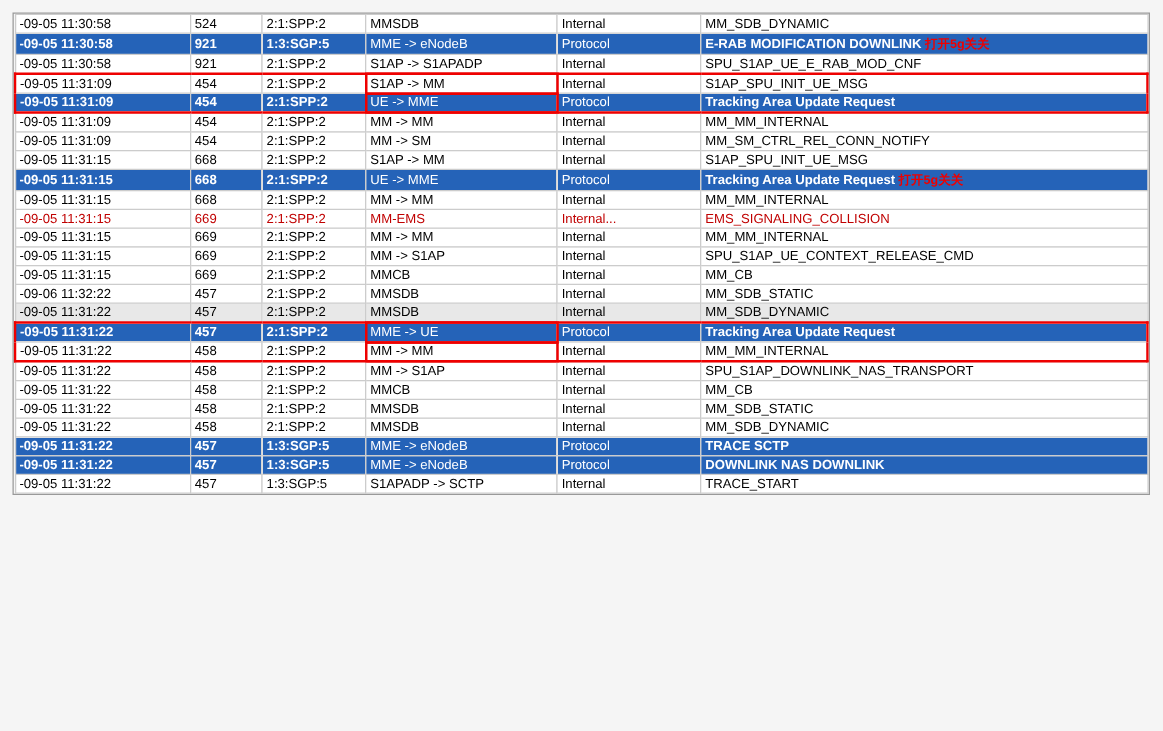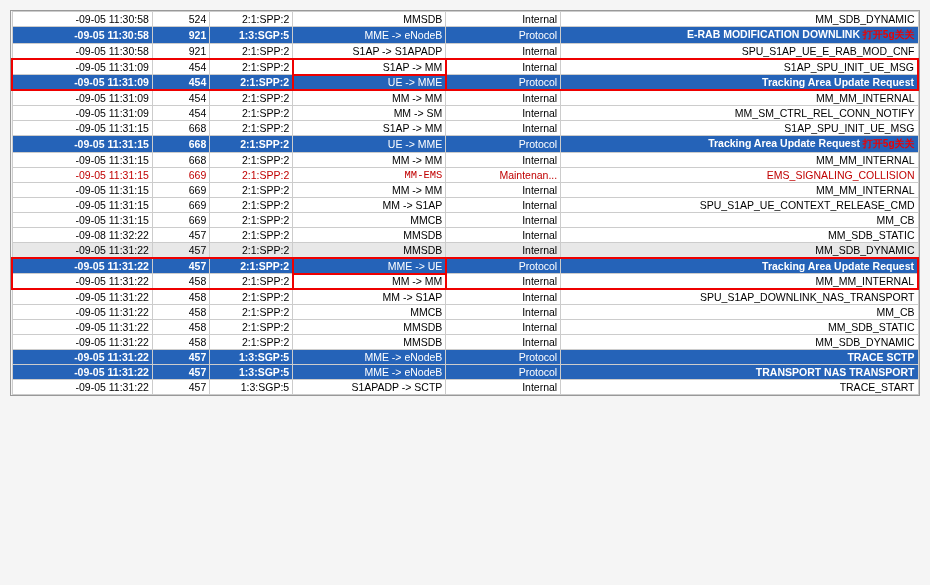--- a/index.html
+++ b/index.html
@@ -15,21 +15,20 @@
     }
     .table-container {
       width: 910px;
       border: 1px solid #999;
       overflow: hidden;
     }
     table {
       width: 100%;
       border-collapse: collapse;
       table-layout: fixed;
-      text-align: right;
     }
     col.col1 { width: 110px; }
     col.col2 { width: 45px; }
     col.col3 { width: 65px; }
     col.col4 { width: 120px; }
     col.col5 { width: 90px; }
     col.col6 { width: 280px; }
 
     tr td {
       border: 1px solid #ccc;
@@ -138,22 +137,22 @@
           <td style="color: rgb(0, 0, 0); padding: 1px 3px; font-size: 10.5px; border: 1px solid rgb(204, 204, 204); overflow: hidden; white-space: nowrap; text-overflow: ellipsis;">668</td>
           <td style="color: rgb(0, 0, 0); padding: 1px 3px; font-size: 10.5px; border: 1px solid rgb(204, 204, 204); overflow: hidden; white-space: nowrap; text-overflow: ellipsis;">2:1:SPP:2</td>
           <td style="color: rgb(0, 0, 0); padding: 1px 3px; font-size: 10.5px; border: 1px solid rgb(204, 204, 204); overflow: hidden; white-space: nowrap; text-overflow: ellipsis;">MM -&gt; MM</td>
           <td style="color: rgb(0, 0, 0); padding: 1px 3px; font-size: 10.5px; border: 1px solid rgb(204, 204, 204); overflow: hidden; white-space: nowrap; text-overflow: ellipsis;">Internal</td>
           <td style="color: rgb(0, 0, 0); padding: 1px 3px; font-size: 10.5px; border: 1px solid rgb(204, 204, 204); overflow: hidden; white-space: nowrap; text-overflow: ellipsis;">MM_MM_INTERNAL</td>
         </tr>
         <tr style="background: rgb(255, 255, 255); color: rgb(192, 0, 0);">
           <td style="color: rgb(192, 0, 0); padding: 1px 3px; font-size: 10.5px; border: 1px solid rgb(204, 204, 204); overflow: hidden; white-space: nowrap; text-overflow: ellipsis;">-09-05 11:31:15</td>
           <td style="color: rgb(192, 0, 0); padding: 1px 3px; font-size: 10.5px; border: 1px solid rgb(204, 204, 204); overflow: hidden; white-space: nowrap; text-overflow: ellipsis;">669</td>
           <td style="color: rgb(192, 0, 0); padding: 1px 3px; font-size: 10.5px; border: 1px solid rgb(204, 204, 204); overflow: hidden; white-space: nowrap; text-overflow: ellipsis;">2:1:SPP:2</td>
-          <td style="color: rgb(192, 0, 0); padding: 1px 3px; font-size: 10.5px; border: 1px solid rgb(204, 204, 204); overflow: hidden; white-space: nowrap; text-overflow: ellipsis; font-family: Liberation Mono, monospace;">MM-EMS</td>
-          <td style="color: rgb(192, 0, 0); padding: 1px 3px; font-size: 10.5px; border: 1px solid rgb(204, 204, 204); overflow: hidden; white-space: nowrap; text-overflow: ellipsis;">Maintenan...</td>
+          <td style="color: rgb(192, 0, 0); padding: 1px 3px; font-size: 10.5px; border: 1px solid rgb(204, 204, 204); overflow: hidden; white-space: nowrap; text-overflow: ellipsis;">MM-EMS</td>
+          <td style="color: rgb(192, 0, 0); padding: 1px 3px; font-size: 10.5px; border: 1px solid rgb(204, 204, 204); overflow: hidden; white-space: nowrap; text-overflow: ellipsis;">Internal...</td>
           <td style="color: rgb(192, 0, 0); padding: 1px 3px; font-size: 10.5px; border: 1px solid rgb(204, 204, 204); overflow: hidden; white-space: nowrap; text-overflow: ellipsis;">EMS_SIGNALING_COLLISION</td>
         </tr>
         <tr style="background: rgb(255, 255, 255); color: rgb(0, 0, 0);">
           <td style="color: rgb(0, 0, 0); padding: 1px 3px; font-size: 10.5px; border: 1px solid rgb(204, 204, 204); overflow: hidden; white-space: nowrap; text-overflow: ellipsis;">-09-05 11:31:15</td>
           <td style="color: rgb(0, 0, 0); padding: 1px 3px; font-size: 10.5px; border: 1px solid rgb(204, 204, 204); overflow: hidden; white-space: nowrap; text-overflow: ellipsis;">669</td>
           <td style="color: rgb(0, 0, 0); padding: 1px 3px; font-size: 10.5px; border: 1px solid rgb(204, 204, 204); overflow: hidden; white-space: nowrap; text-overflow: ellipsis;">2:1:SPP:2</td>
           <td style="color: rgb(0, 0, 0); padding: 1px 3px; font-size: 10.5px; border: 1px solid rgb(204, 204, 204); overflow: hidden; white-space: nowrap; text-overflow: ellipsis;">MM -&gt; MM</td>
           <td style="color: rgb(0, 0, 0); padding: 1px 3px; font-size: 10.5px; border: 1px solid rgb(204, 204, 204); overflow: hidden; white-space: nowrap; text-overflow: ellipsis;">Internal</td>
           <td style="color: rgb(0, 0, 0); padding: 1px 3px; font-size: 10.5px; border: 1px solid rgb(204, 204, 204); overflow: hidden; white-space: nowrap; text-overflow: ellipsis;">MM_MM_INTERNAL</td>
         </tr>
@@ -167,21 +166,21 @@
         </tr>
         <tr style="background: rgb(255, 255, 255); color: rgb(0, 0, 0);">
           <td style="color: rgb(0, 0, 0); padding: 1px 3px; font-size: 10.5px; border: 1px solid rgb(204, 204, 204); overflow: hidden; white-space: nowrap; text-overflow: ellipsis;">-09-05 11:31:15</td>
           <td style="color: rgb(0, 0, 0); padding: 1px 3px; font-size: 10.5px; border: 1px solid rgb(204, 204, 204); overflow: hidden; white-space: nowrap; text-overflow: ellipsis;">669</td>
           <td style="color: rgb(0, 0, 0); padding: 1px 3px; font-size: 10.5px; border: 1px solid rgb(204, 204, 204); overflow: hidden; white-space: nowrap; text-overflow: ellipsis;">2:1:SPP:2</td>
           <td style="color: rgb(0, 0, 0); padding: 1px 3px; font-size: 10.5px; border: 1px solid rgb(204, 204, 204); overflow: hidden; white-space: nowrap; text-overflow: ellipsis;">MMCB</td>
           <td style="color: rgb(0, 0, 0); padding: 1px 3px; font-size: 10.5px; border: 1px solid rgb(204, 204, 204); overflow: hidden; white-space: nowrap; text-overflow: ellipsis;">Internal</td>
           <td style="color: rgb(0, 0, 0); padding: 1px 3px; font-size: 10.5px; border: 1px solid rgb(204, 204, 204); overflow: hidden; white-space: nowrap; text-overflow: ellipsis;">MM_CB</td>
         </tr>
         <tr style="background: rgb(255, 255, 255); color: rgb(0, 0, 0);">
-          <td style="color: rgb(0, 0, 0); padding: 1px 3px; font-size: 10.5px; border: 1px solid rgb(204, 204, 204); overflow: hidden; white-space: nowrap; text-overflow: ellipsis;">-09-08 11:32:22</td>
+          <td style="color: rgb(0, 0, 0); padding: 1px 3px; font-size: 10.5px; border: 1px solid rgb(204, 204, 204); overflow: hidden; white-space: nowrap; text-overflow: ellipsis;">-09-06 11:32:22</td>
           <td style="color: rgb(0, 0, 0); padding: 1px 3px; font-size: 10.5px; border: 1px solid rgb(204, 204, 204); overflow: hidden; white-space: nowrap; text-overflow: ellipsis;">457</td>
           <td style="color: rgb(0, 0, 0); padding: 1px 3px; font-size: 10.5px; border: 1px solid rgb(204, 204, 204); overflow: hidden; white-space: nowrap; text-overflow: ellipsis;">2:1:SPP:2</td>
           <td style="color: rgb(0, 0, 0); padding: 1px 3px; font-size: 10.5px; border: 1px solid rgb(204, 204, 204); overflow: hidden; white-space: nowrap; text-overflow: ellipsis;">MMSDB</td>
           <td style="color: rgb(0, 0, 0); padding: 1px 3px; font-size: 10.5px; border: 1px solid rgb(204, 204, 204); overflow: hidden; white-space: nowrap; text-overflow: ellipsis;">Internal</td>
           <td style="color: rgb(0, 0, 0); padding: 1px 3px; font-size: 10.5px; border: 1px solid rgb(204, 204, 204); overflow: hidden; white-space: nowrap; text-overflow: ellipsis;">MM_SDB_STATIC</td>
         </tr>
         <tr style="background: rgb(232, 232, 232); color: rgb(0, 0, 0);">
           <td style="color: rgb(0, 0, 0); padding: 1px 3px; font-size: 10.5px; border: 1px solid rgb(204, 204, 204); overflow: hidden; white-space: nowrap; text-overflow: ellipsis;">-09-05 11:31:22</td>
           <td style="color: rgb(0, 0, 0); padding: 1px 3px; font-size: 10.5px; border: 1px solid rgb(204, 204, 204); overflow: hidden; white-space: nowrap; text-overflow: ellipsis;">457</td>
           <td style="color: rgb(0, 0, 0); padding: 1px 3px; font-size: 10.5px; border: 1px solid rgb(204, 204, 204); overflow: hidden; white-space: nowrap; text-overflow: ellipsis;">2:1:SPP:2</td>
@@ -244,21 +243,21 @@
           <td style="color: rgb(255, 255, 255); padding: 1px 3px; font-size: 10.5px; border: 1px solid rgb(204, 204, 204); overflow: hidden; white-space: nowrap; text-overflow: ellipsis;">MME -&gt; eNodeB</td>
           <td style="color: rgb(255, 255, 255); padding: 1px 3px; font-size: 10.5px; border: 1px solid rgb(204, 204, 204); overflow: hidden; white-space: nowrap; text-overflow: ellipsis;">Protocol</td>
           <td style="color: rgb(255, 255, 255); padding: 1px 3px; font-size: 10.5px; border: 1px solid rgb(204, 204, 204); overflow: hidden; white-space: nowrap; text-overflow: ellipsis; font-weight: bold;">TRACE SCTP</td>
         </tr>
         <tr style="background: rgb(37, 99, 184); color: rgb(255, 255, 255);">
           <td style="color: rgb(255, 255, 255); padding: 1px 3px; font-size: 10.5px; border: 1px solid rgb(204, 204, 204); overflow: hidden; white-space: nowrap; text-overflow: ellipsis; font-weight: bold;">-09-05 11:31:22</td>
           <td style="color: rgb(255, 255, 255); padding: 1px 3px; font-size: 10.5px; border: 1px solid rgb(204, 204, 204); overflow: hidden; white-space: nowrap; text-overflow: ellipsis; font-weight: bold;">457</td>
           <td style="color: rgb(255, 255, 255); padding: 1px 3px; font-size: 10.5px; border: 1px solid rgb(204, 204, 204); overflow: hidden; white-space: nowrap; text-overflow: ellipsis; font-weight: bold;">1:3:SGP:5</td>
           <td style="color: rgb(255, 255, 255); padding: 1px 3px; font-size: 10.5px; border: 1px solid rgb(204, 204, 204); overflow: hidden; white-space: nowrap; text-overflow: ellipsis;">MME -&gt; eNodeB</td>
           <td style="color: rgb(255, 255, 255); padding: 1px 3px; font-size: 10.5px; border: 1px solid rgb(204, 204, 204); overflow: hidden; white-space: nowrap; text-overflow: ellipsis;">Protocol</td>
-          <td style="color: rgb(255, 255, 255); padding: 1px 3px; font-size: 10.5px; border: 1px solid rgb(204, 204, 204); overflow: hidden; white-space: nowrap; text-overflow: ellipsis; font-weight: bold;">TRANSPORT NAS TRANSPORT</td>
+          <td style="color: rgb(255, 255, 255); padding: 1px 3px; font-size: 10.5px; border: 1px solid rgb(204, 204, 204); overflow: hidden; white-space: nowrap; text-overflow: ellipsis; font-weight: bold;">DOWNLINK NAS DOWNLINK</td>
         </tr>
         <tr style="background: rgb(255, 255, 255); color: rgb(0, 0, 0);">
           <td style="color: rgb(0, 0, 0); padding: 1px 3px; font-size: 10.5px; border: 1px solid rgb(204, 204, 204); overflow: hidden; white-space: nowrap; text-overflow: ellipsis;">-09-05 11:31:22</td>
           <td style="color: rgb(0, 0, 0); padding: 1px 3px; font-size: 10.5px; border: 1px solid rgb(204, 204, 204); overflow: hidden; white-space: nowrap; text-overflow: ellipsis;">457</td>
           <td style="color: rgb(0, 0, 0); padding: 1px 3px; font-size: 10.5px; border: 1px solid rgb(204, 204, 204); overflow: hidden; white-space: nowrap; text-overflow: ellipsis;">1:3:SGP:5</td>
           <td style="color: rgb(0, 0, 0); padding: 1px 3px; font-size: 10.5px; border: 1px solid rgb(204, 204, 204); overflow: hidden; white-space: nowrap; text-overflow: ellipsis;">S1APADP -&gt; SCTP</td>
           <td style="color: rgb(0, 0, 0); padding: 1px 3px; font-size: 10.5px; border: 1px solid rgb(204, 204, 204); overflow: hidden; white-space: nowrap; text-overflow: ellipsis;">Internal</td>
           <td style="color: rgb(0, 0, 0); padding: 1px 3px; font-size: 10.5px; border: 1px solid rgb(204, 204, 204); overflow: hidden; white-space: nowrap; text-overflow: ellipsis;">TRACE_START</td>
         </tr>
       </tbody>

